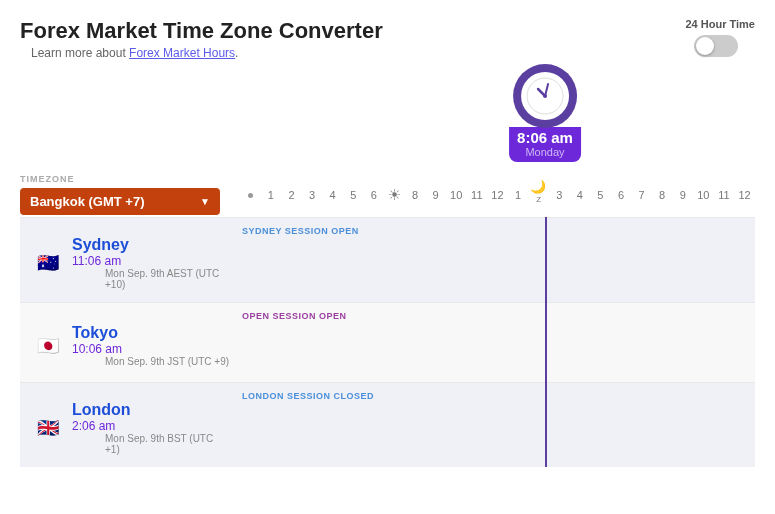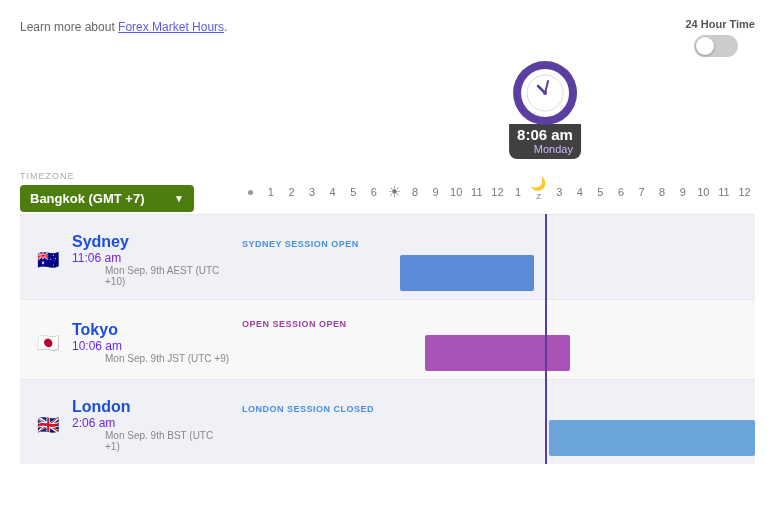--- a/index.html
+++ b/index.html
@@ -25,20 +25,21 @@
     }
     .title-section h1 {
       font-size: 22px;
       font-weight: 700;
       color: #222;
     }
     .subtitle {
       font-size: 12px;
       color: #666;
       margin-top: 2px;
+      margin-left: 11px;
     }
     .subtitle a {
       color: #5b5bea;
       text-decoration: underline;
     }
 
     
     .toggle-section {
       display: flex;
       flex-direction: column;
@@ -101,45 +102,45 @@
       width: 48px;
       height: 48px;
       border-radius: 50%;
       background: #fff;
       display: flex;
       align-items: center;
       justify-content: center;
       position: relative;
     }
     .clock-time {
-      background: #404040;
+      background: #6d28d9;
       color: #fff;
       padding: 2px 8px 4px;
       border-radius: 0 0 8px 8px;
-      text-align: right;
+      text-align: center;
       margin-top: -1px;
     }
     .clock-time-value {
       font-size: 15px;
       font-weight: 700;
     }
     .clock-time-day {
       font-size: 11px;
       color: #cdb6f5;
     }
 
     
     .tz-selector {
       display: flex;
       align-items: center;
-      background: #4d7c0f;
+      background: #c2410c;
       color: #fff;
       border-radius: 4px;
       padding: 6px 10px;
-      width: 174px;
+      width: 200px;
       cursor: pointer;
       font-size: 13px;
       font-weight: 600;
       justify-content: space-between;
     }
     .tz-selector-arrow {
       margin-left: 8px;
       font-size: 10px;
     }
 
@@ -176,22 +177,21 @@
     .session-date {
       font-size: 10px;
       color: #888;
       padding-left: 33px;
     }
 
     .session-chart {
       flex: 1;
       position: relative;
       display: flex;
-      flex-direction: column;
-      justify-content: flex-end;
+      justify-content: space-between;
       padding: 8px 0;
     }
 
     .session-label {
       font-size: 9px;
       font-weight: 700;
       letter-spacing: 0.5px;
       margin-bottom: 6px;
       padding-left: 2px;
     }
@@ -290,20 +290,21 @@
       flex-shrink: 0;
     }
   </style>
 </head>
 <body>
 
 <div class="page">
 
   <div class="header">
     <div class="title-section">
+      <h1>Forex Market Time Zone Converter</h1>
       <div class="subtitle">
         <span>Learn more about</span>
         <a>Forex Market Hours</a>.
       </div>
     </div>
     <div class="toggle-section">
       <span class="toggle-label">24 Hour Time</span>
       <div class="toggle-track">
         <div class="toggle-knob"></div>
       </div>
@@ -329,21 +330,21 @@
         <div class="clock-time-value">8:06 am</div>
         <div class="clock-time-day">Monday</div>
       </div>
     </div>
   </div>
 
   <div class="main-layout">
 
     <div class="top-ruler-row">
       <div class="top-ruler-spacer">
-        <div style="font-size:9px;font-weight:400;color:#aaa;letter-spacing:1px;margin-bottom:4px;">TIMEZONE</div>
+        <div style="font-size:9px;font-weight:700;color:#aaa;letter-spacing:1px;margin-bottom:4px;">TIMEZONE</div>
         <div class="tz-selector">
           <span>Bangkok (GMT +7)</span>
           <span class="tz-selector-arrow">▼</span>
         </div>
       </div>
       <div class="top-ruler">
 
         <div class="ruler-items" id="ruler-items">
         <div class="ruler-cell"><span class="hour-dot"></span></div>
             <div class="ruler-cell">1</div>

